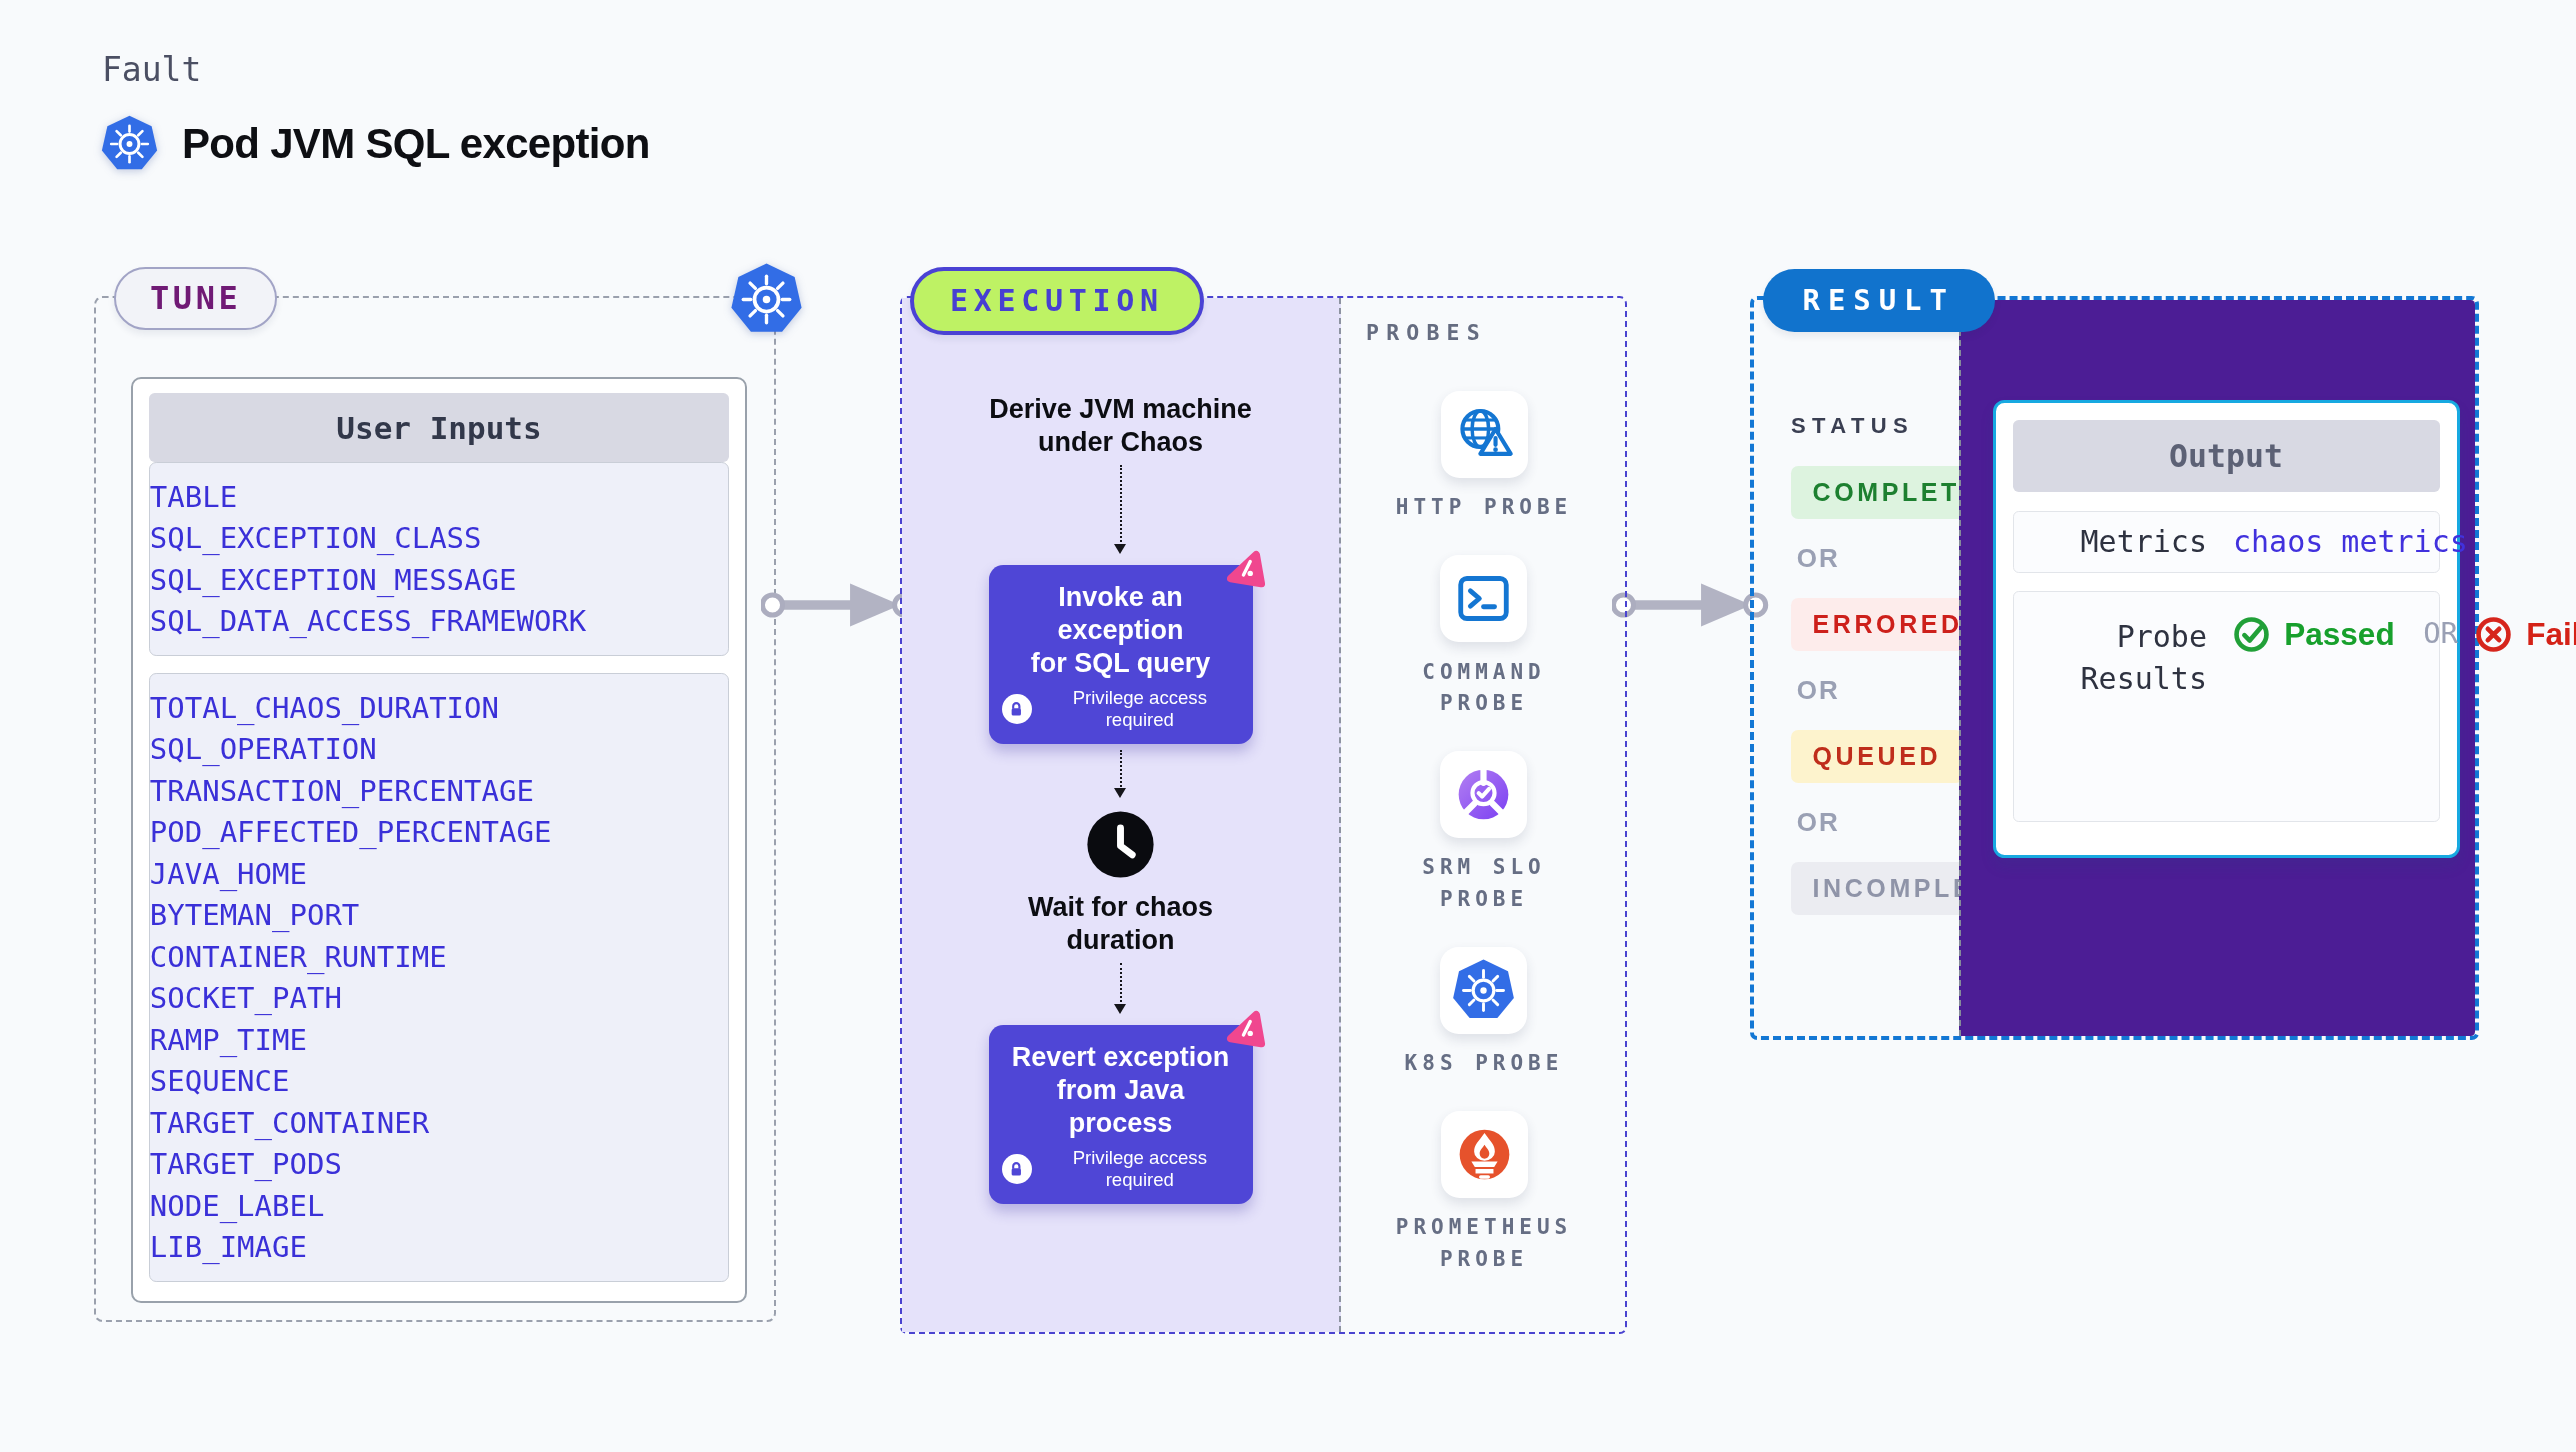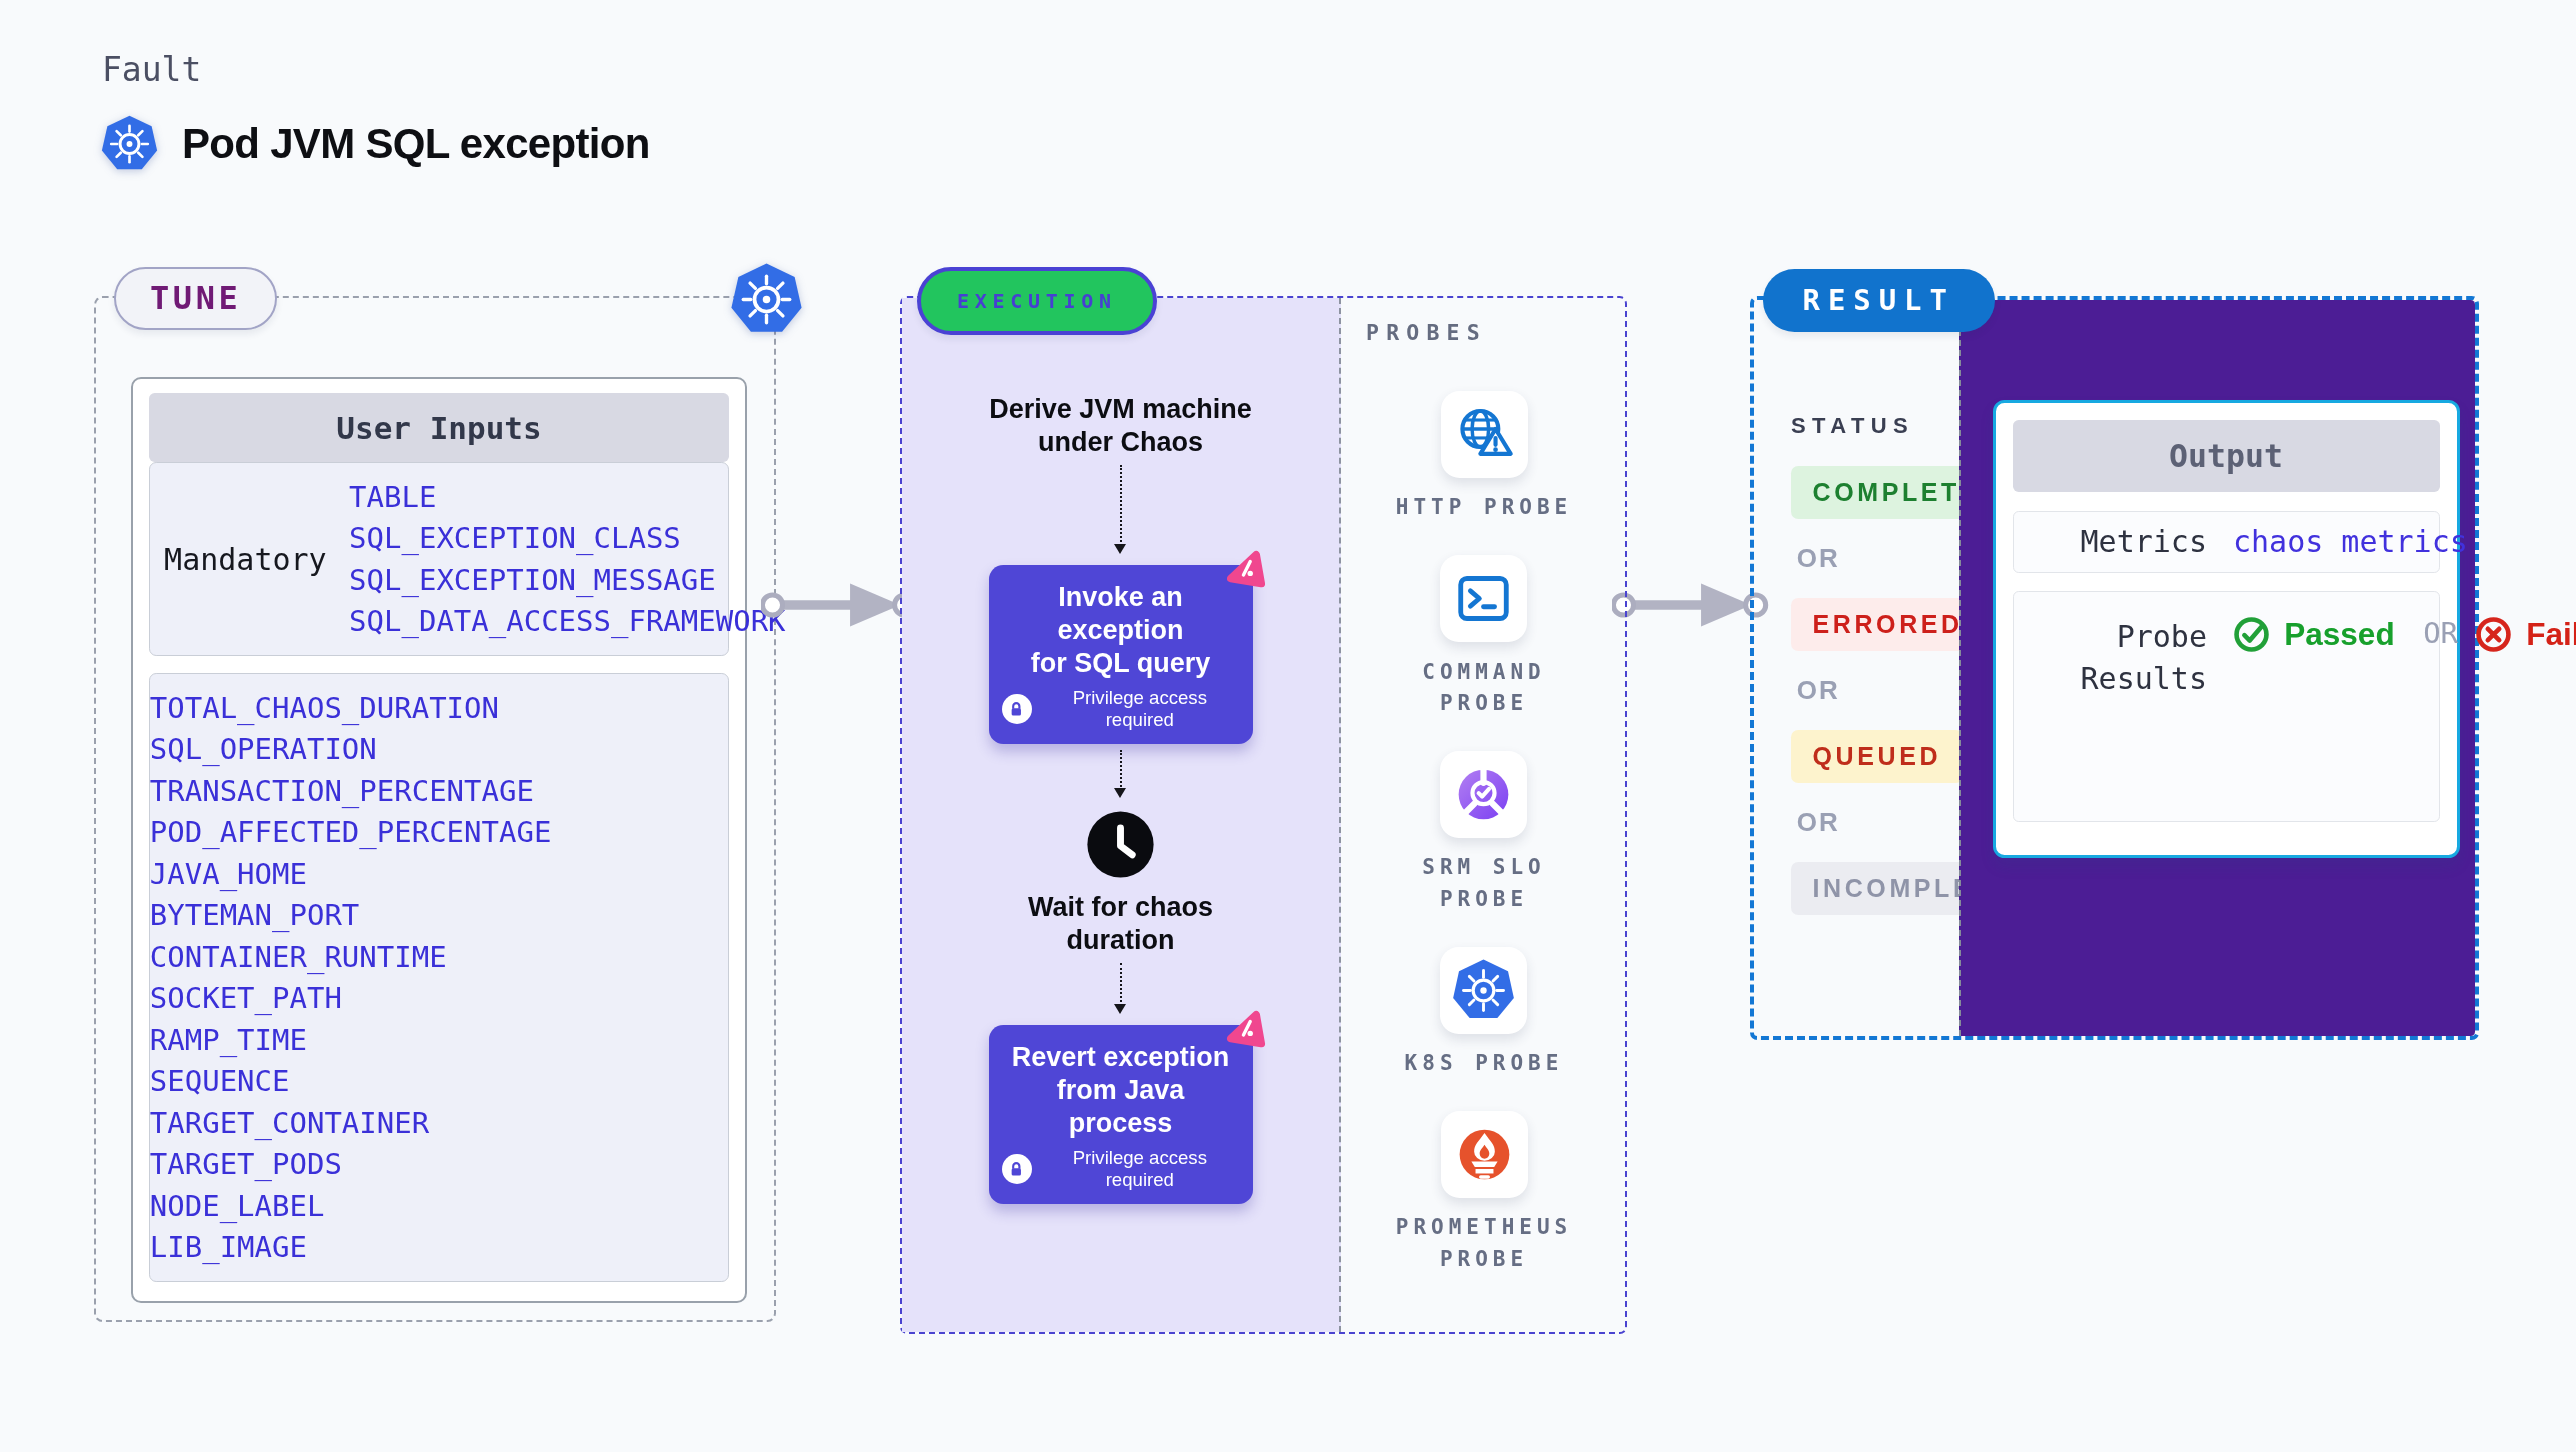--- a/index.html
+++ b/index.html
@@ -10,22 +10,22 @@
   .kicker{position:absolute;left:102px;top:50px;font:400 33px "DejaVu Sans Mono",monospace;color:#4b4f63;}
   .title-row{position:absolute;left:100px;top:113px;display:flex;align-items:center;gap:23px;}
   .title-row .k8s-big{width:59px;height:62px;filter:drop-shadow(0 2.9px 4.3px rgba(30,60,140,.25));}
   .page-title{font-weight:700;font-size:42px;color:#0e0f13;margin:0;letter-spacing:-0.7px;}
 
   
   .pill{position:absolute;top:-31.5px;border-radius:34px;display:flex;align-items:center;justify-content:center;
         font-family:"DejaVu Sans Mono",monospace;font-weight:700;z-index:5;box-shadow:0 4.3px 7.2px rgba(30,40,80,.08);}
   .tune-pill{left:18px;height:59px;padding:0 34px;background:#f2f3f8;border:2.9px solid #a2a4c6;color:#701a75;
              font-size:32px;letter-spacing:3.6px;}
-  .exec-pill{left:15px;height:60px;padding:0 36px;background:#22c55e;border:4.3px solid #4a42d4;color:#473fd2;
-             font-size:20px;letter-spacing:5.7px;}
+  .exec-pill{left:8px;height:60px;padding:0 36px;background:#bef264;border:4.3px solid #4a42d4;color:#473fd2;
+             font-size:30px;letter-spacing:5.7px;}
   .result-pill{left:8.6px;height:63px;padding:0 40px;background:#1173cd;color:#fff;font-size:29px;letter-spacing:7.9px;}
 
   
   .tune-box{position:absolute;left:94px;top:296px;width:678px;height:1022px;
             border:2.9px dashed #9aa0ad;border-radius:8.6px;}
   .tune-k8s{position:absolute;left:633px;top:-37px;width:75px;height:77px;
             filter:drop-shadow(0 2.9px 4.3px rgba(30,60,140,.25));}
   .ui-card{position:absolute;left:35px;top:79px;width:616px;height:926px;background:#fff;
            border:2.1px solid #99a1ab;border-radius:10px;padding:14.3px 15.8px;box-sizing:border-box;}
   .ui-header{height:69px;background:#d8d9e3;border-radius:5.7px;display:flex;align-items:center;justify-content:center;
@@ -144,21 +144,20 @@
           <line x1="28.1" y1="71.9" x2="35.2" y2="64.8"></line>
         <line x1="19" y1="50" x2="29" y2="50"></line>
           <line x1="28.1" y1="28.1" x2="35.2" y2="35.2"></line>
       </g>
     </svg>
 
     <div class="ui-card">
       <div class="ui-header">User Inputs</div>
 
       <div class="ui-row">
-        <div class="ui-rowlabel">Mandatory</div>
         <div class="ui-values">
           <div class="ui-val">TABLE</div>
           <div class="ui-val">SQL_EXCEPTION_CLASS</div>
           <div class="ui-val">SQL_EXCEPTION_MESSAGE</div>
           <div class="ui-val">SQL_DATA_ACCESS_FRAMEWORK</div>
         </div>
       </div>
 
       <div class="ui-row">
         <div class="ui-values">

